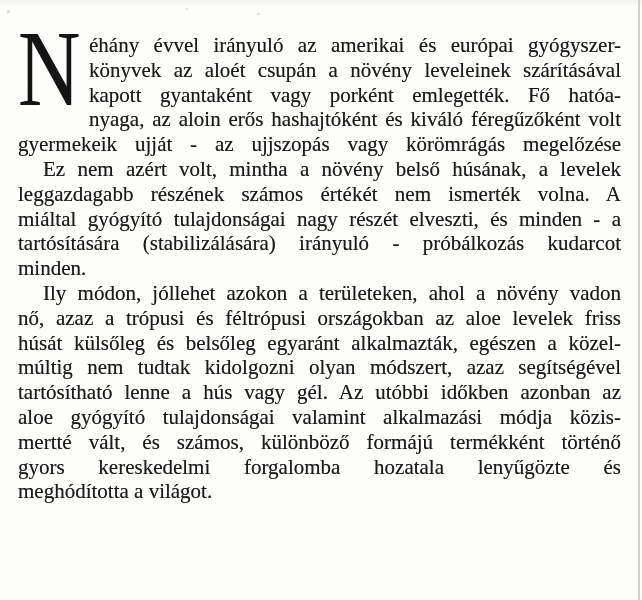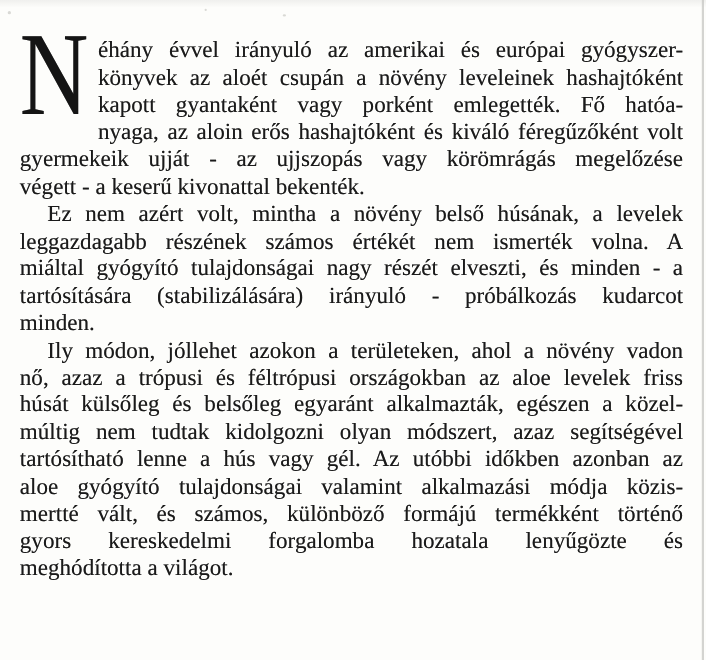--- a/index.html
+++ b/index.html
@@ -82,25 +82,24 @@
 
 <div class="page">
   <div class="top-wash"></div>
   <div class="speck s1"></div>
   <div class="speck s2"></div>
   <div class="speck s3"></div>
   <div class="content" id="text-root">
       <div class="para">
         <span class="dropcap">N</span>
         <div class="line">éhány évvel irányuló az amerikai és európai gyógyszer-</div>
-        <div class="line">könyvek az aloét csupán a növény leveleinek hashajtóként</div>
+        <div class="line">könyvek az aloét csupán a növény leveleinek szárításával</div>
         <div class="line">kapott gyantaként vagy porként emlegették. Fő hatóa-</div>
         <div class="line">nyaga, az aloin erős hashajtóként és kiváló féregűzőként volt</div>
         <div class="line">gyermekeik ujját - az ujjszopás vagy körömrágás megelőzése</div>
-        <div class="line last">végett - a keserű kivonattal bekenték.</div>
       </div>
       <div class="para">
         <div class="line indent">Ez nem azért volt, mintha a növény belső húsának, a levelek</div>
         <div class="line">leggazdagabb részének számos értékét nem ismerték volna. A</div>
         <div class="line">miáltal gyógyító tulajdonságai nagy részét elveszti, és minden - a</div>
         <div class="line">tartósítására (stabilizálására) irányuló - próbálkozás kudarcot</div>
         <div class="line last">minden.</div>
       </div>
       <div class="para">
         <div class="line indent">Ily módon, jóllehet azokon a területeken, ahol a növény vadon</div>

